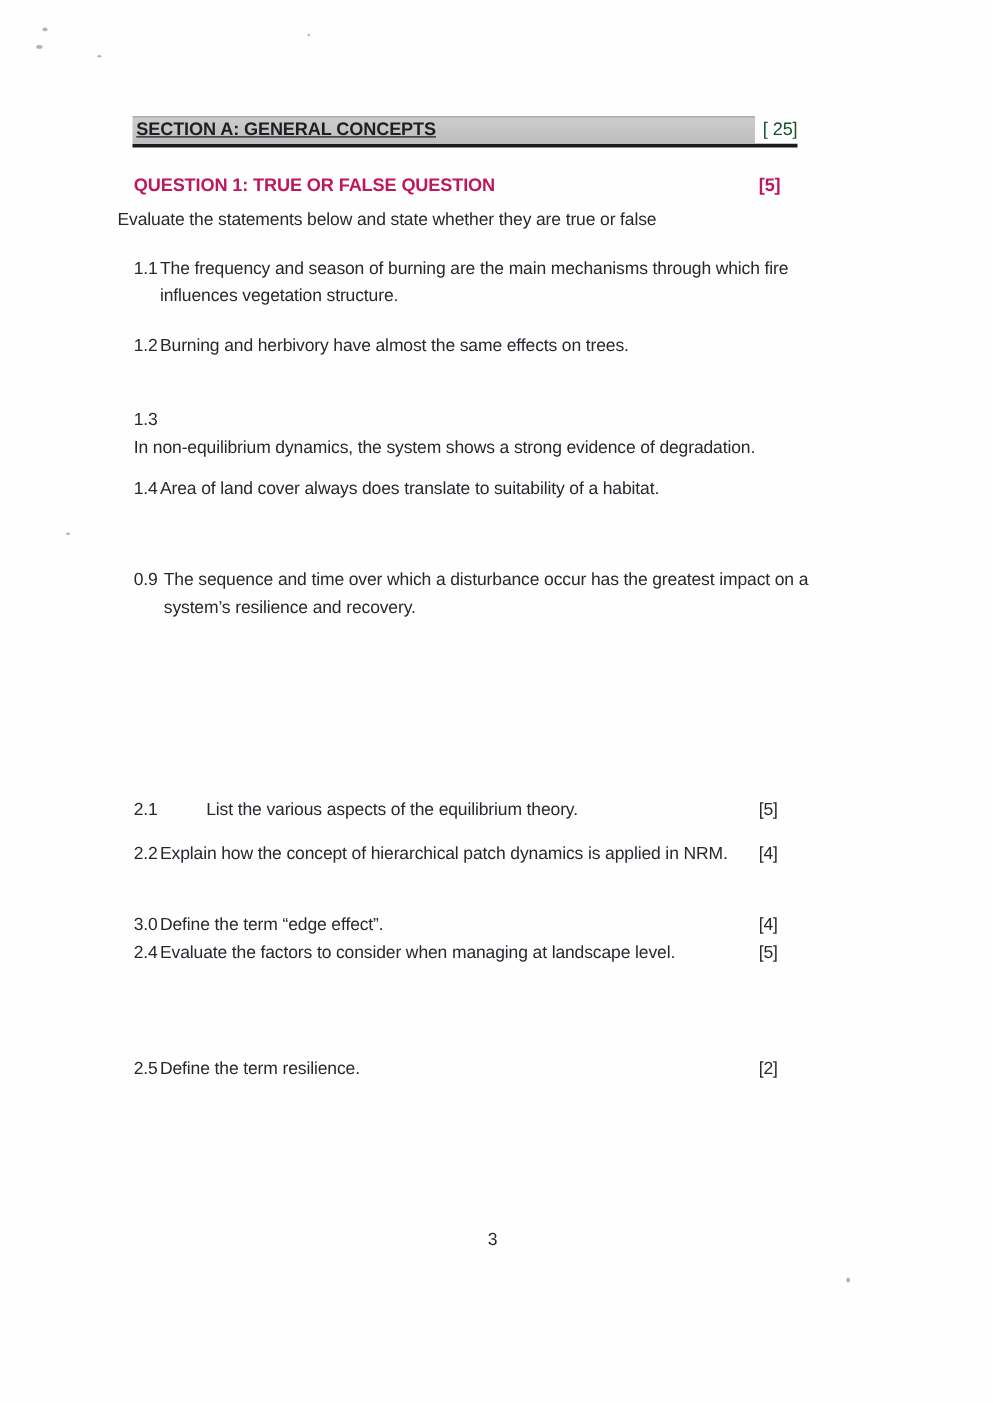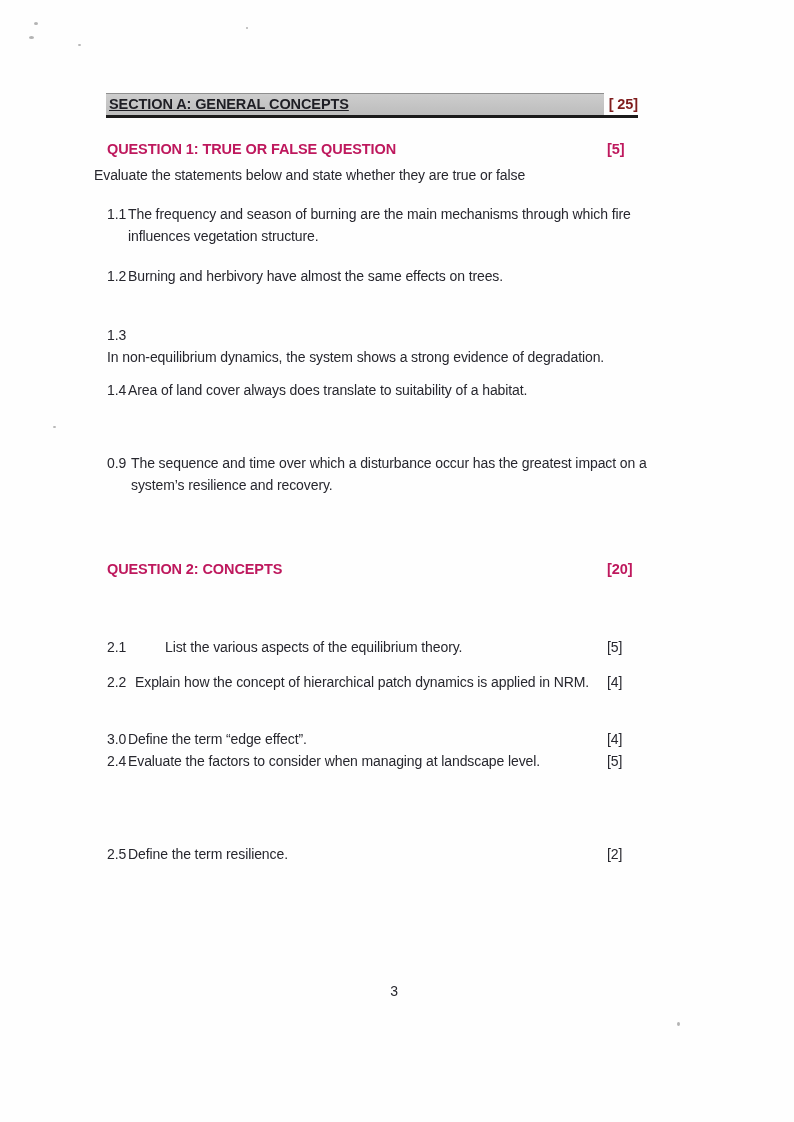--- a/index.html
+++ b/index.html
@@ -48,24 +48,24 @@
     line-height: 21px;
     text-decoration: underline;
     color: #1e1e24;
     padding-left: 3px;
     box-sizing: border-box;
     white-space: nowrap;
   }
   .section-bar .marks-cell {
     flex: 1;
     text-align: right;
-    font-weight: bold;
+    font-weight: normal;
     font-size: 14.5px;
     line-height: 21px;
-    color: #7f1d1d;
+    color: #14532d;
     white-space: nowrap;
   }
 
   .q-heading {
     position: absolute;
     left: 107px;
     width: 545px;
     font-weight: bold;
     font-size: 14.5px;
     line-height: 18px;
@@ -156,31 +156,27 @@
   </div>
   <div class="item" style="top:379px;">
     <span class="num">1.4</span>
     <span class="txt">Area of land cover always does translate to suitability of a habitat.</span>
   </div>
   <div class="item" style="top:452px;">
     <span class="num" style="flex-basis:24px;">0.9</span>
     <span class="txt">The sequence and time over which a disturbance occur has the greatest impact on a system’s resilience and recovery.</span>
   </div>
 
-  <div class="q-heading" style="top:560px;">
-    <span>QUESTION 2: CONCEPTS</span>
-    <span class="mark">[20]</span>
-  </div>
 
   <div class="item q2" style="top:636px;gap:37px;">
     <span class="num">2.1</span>
     <span class="txt">List the various aspects of the equilibrium theory.</span>
     <span class="mark">[5]</span>
   </div>
-  <div class="item q2" style="top:671px;gap:7px;">
+  <div class="item q2" style="top:671px;">
     <span class="num">2.2</span>
     <span class="txt">Explain how the concept of hierarchical patch dynamics is applied in NRM.</span>
     <span class="mark">[4]</span>
   </div>
   <div class="item q2" style="top:728px;">
     <span class="num">3.0</span>
     <span class="txt">Define the term “edge effect”.</span>
     <span class="mark">[4]</span>
   </div>
   <div class="item q2" style="top:750px;">

